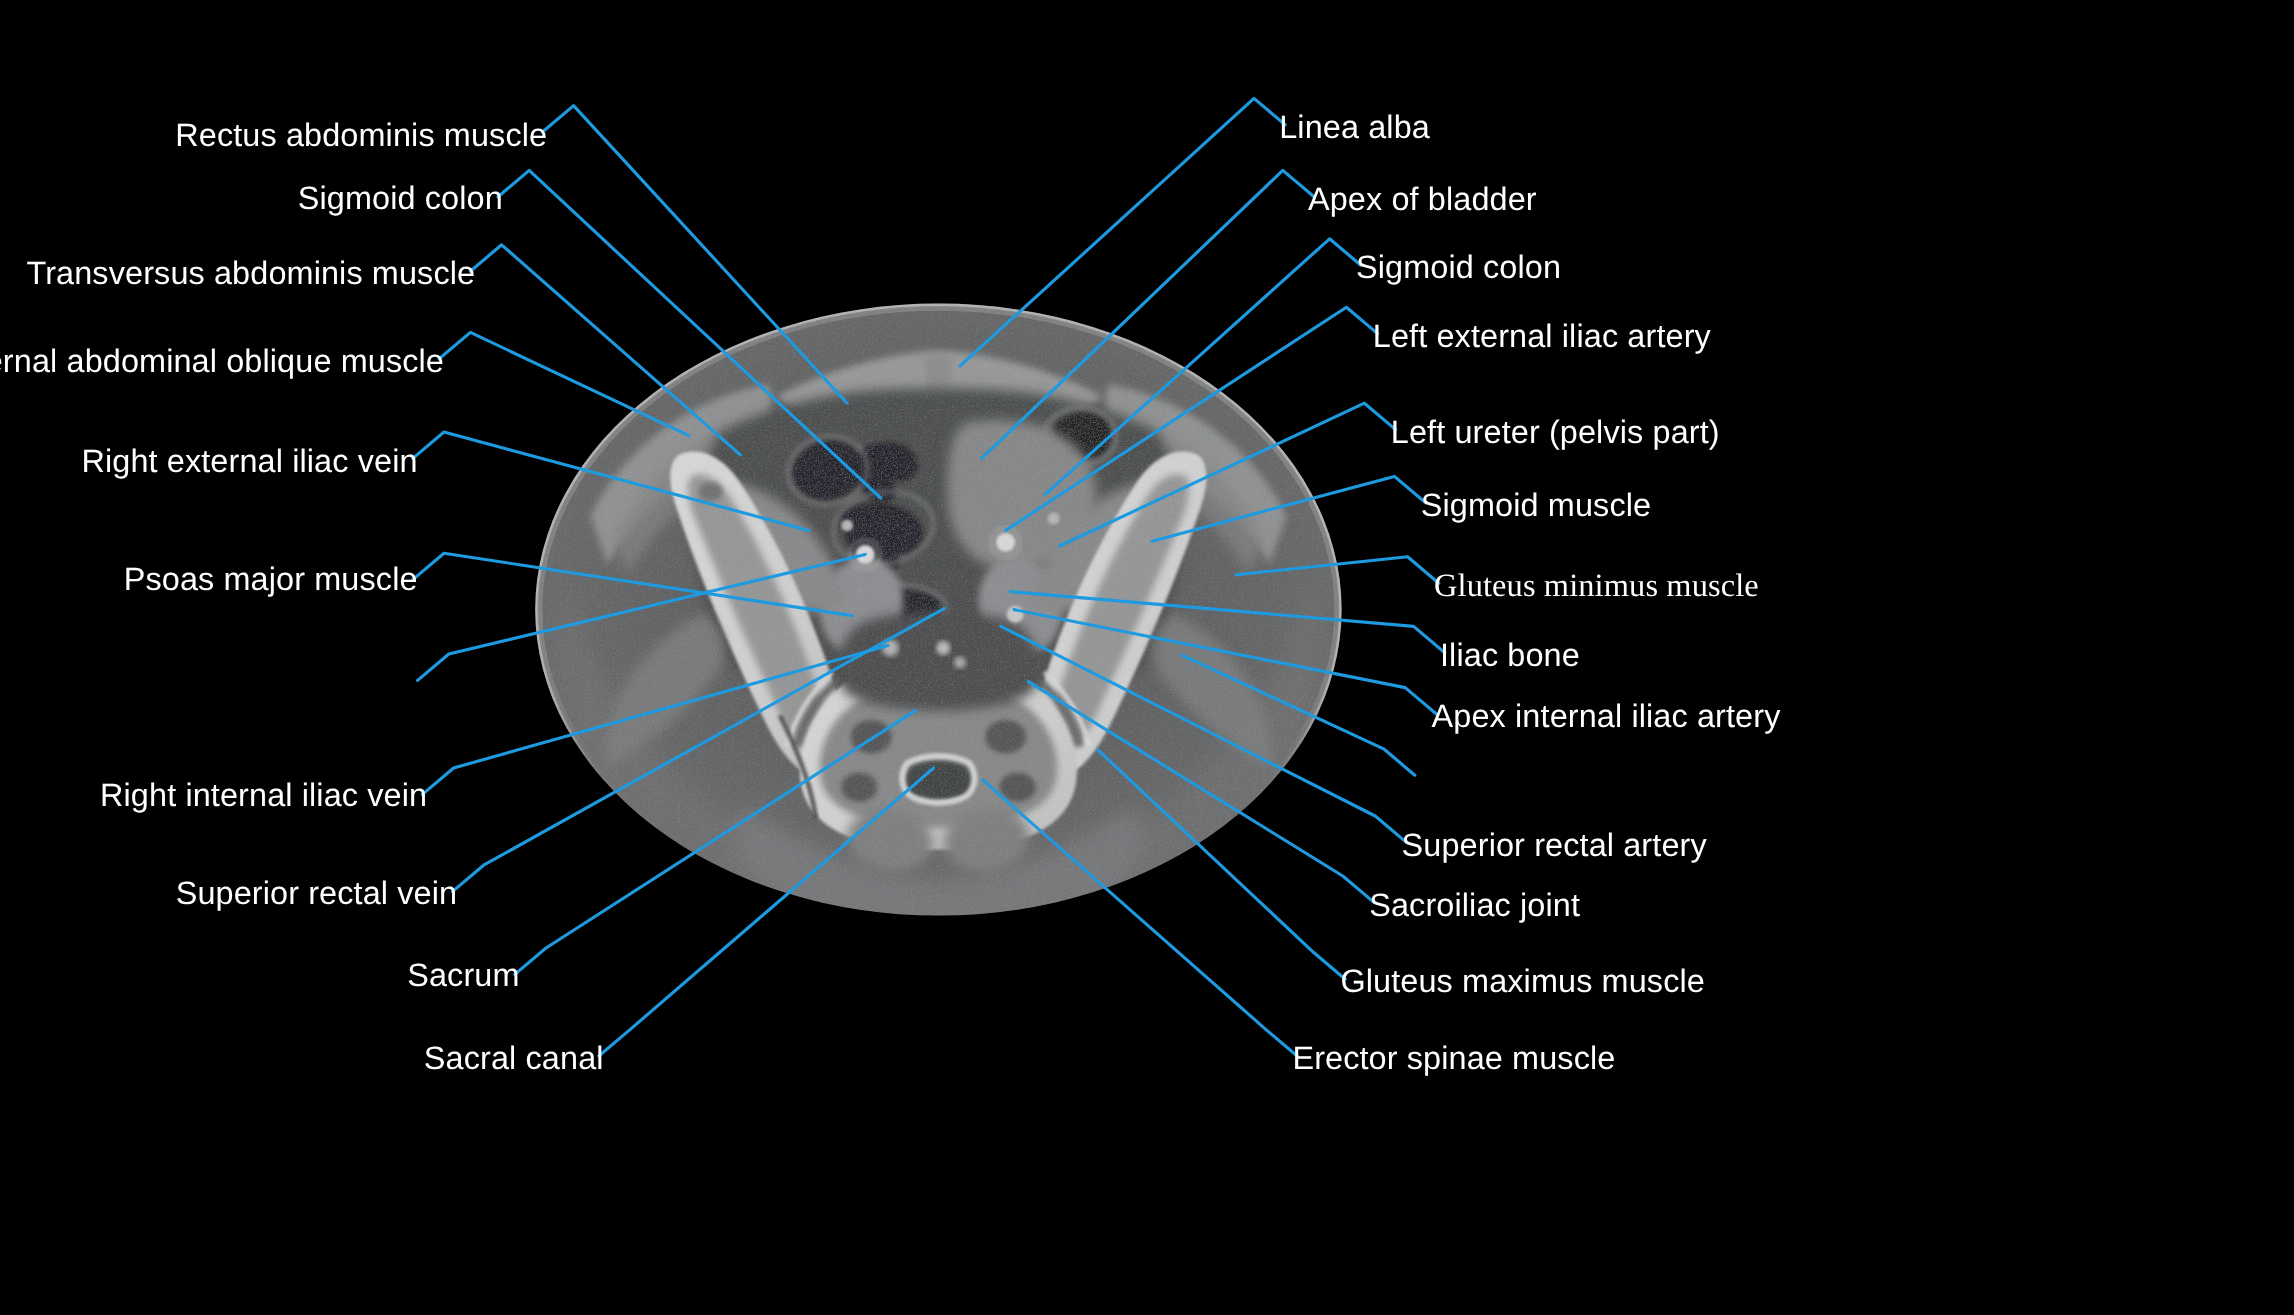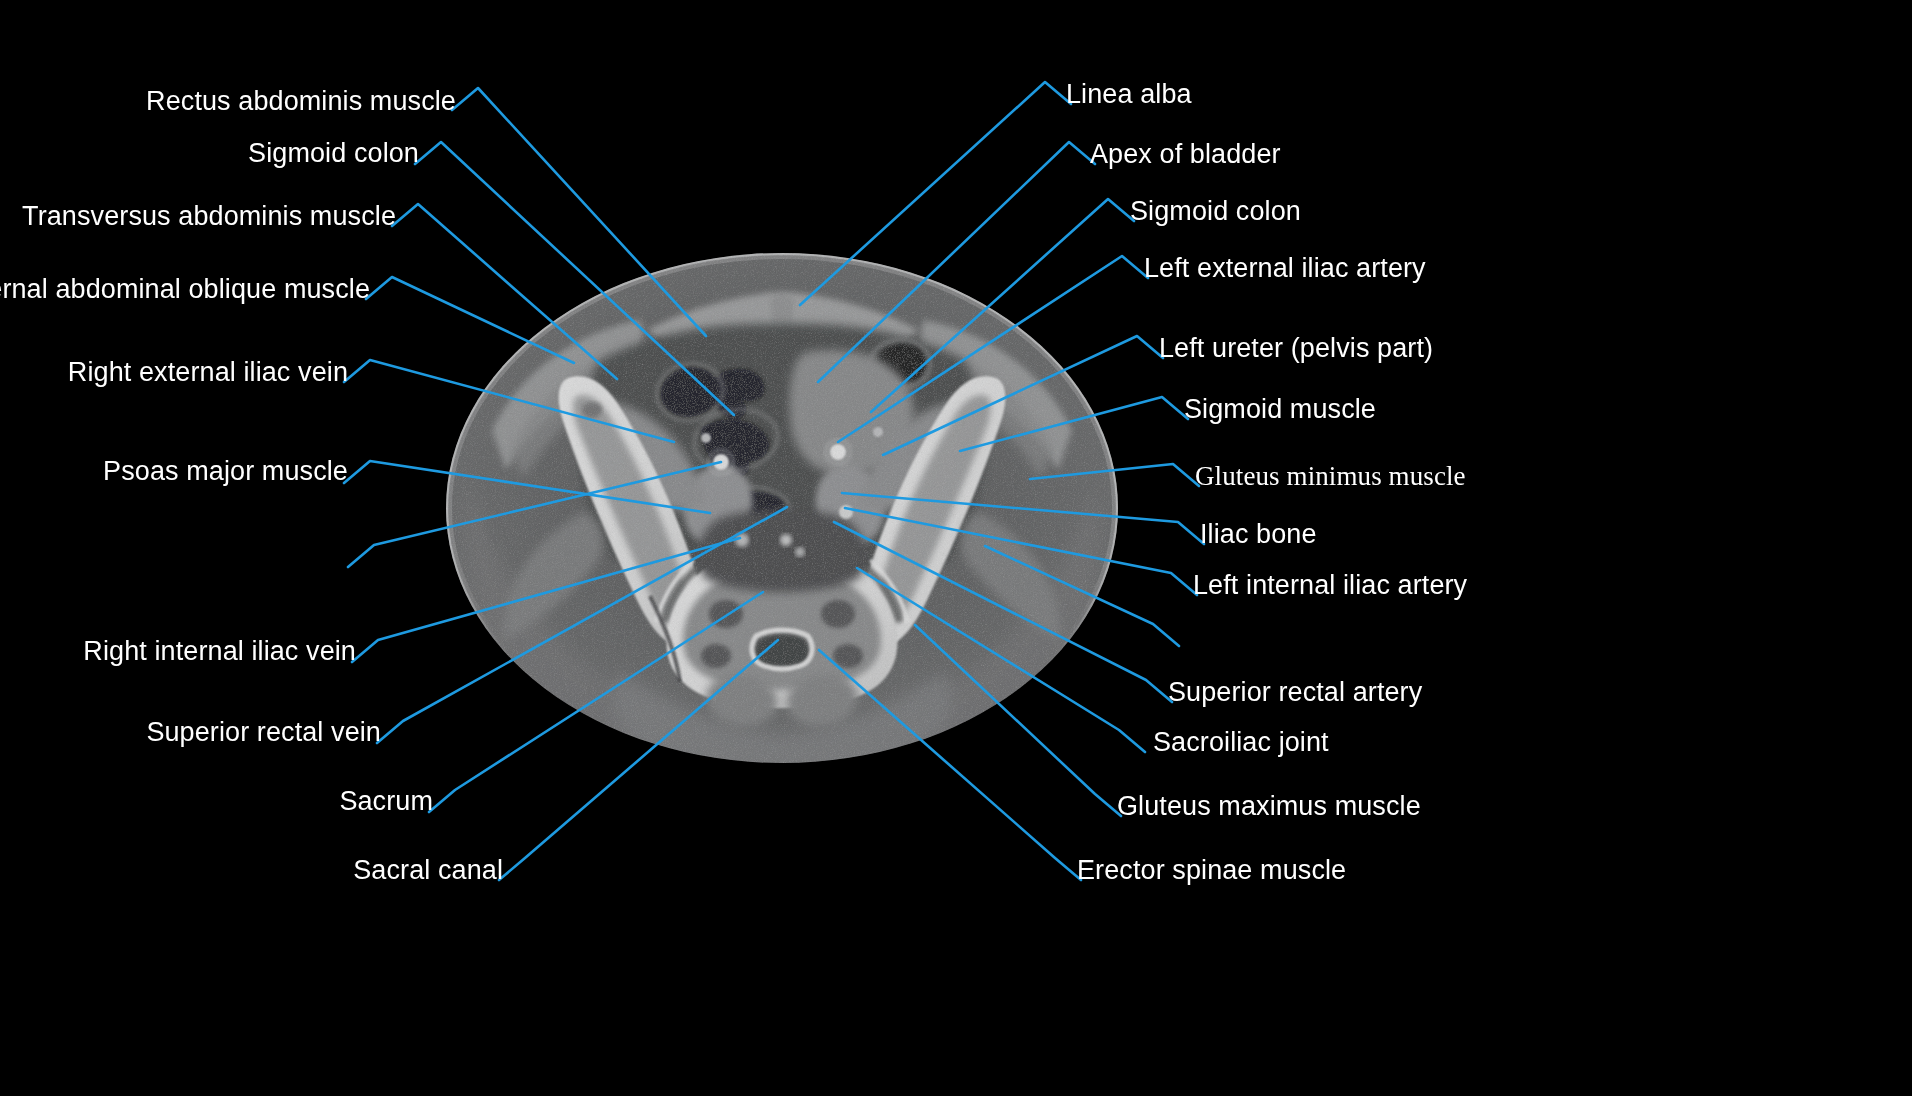--- a/index.html
+++ b/index.html
@@ -24,21 +24,21 @@
   }
   #leader-layer {
     position: absolute;
     left: 0; top: 0;
     width: 1912px;
     height: 1096px;
     pointer-events: none;
   }
   #label-layer {
     position: absolute;
-    left: 0; top: 0;
+    left: 0; top: 12px;
     width: 1912px;
     height: 884px;
   }
   .label {
     position: absolute;
     color: #ffffff;
     font-size: 27px;
     line-height: 30px;
     white-space: nowrap;
     font-weight: 400;
@@ -328,20 +328,20 @@
       <div class="label left-side" style="top: 786px; right: 1479px;">Sacrum</div>
       <div class="label left-side" style="top: 855px; right: 1409px; margin-left: 36px;">Sacral canal</div>
       <div class="label right-side" style="top: 79px; left: 1066px;">Linea alba</div>
       <div class="label right-side" style="top: 139px; left: 1090px;">Apex of bladder</div>
       <div class="label right-side" style="top: 196px; left: 1130px;">Sigmoid colon</div>
       <div class="label right-side" style="top: 253px; left: 1144px;">Left external iliac artery</div>
       <div class="label right-side" style="top: 333px; left: 1159px;">Left ureter (pelvis part)</div>
       <div class="label right-side" style="top: 394px; left: 1184px;">Sigmoid muscle</div>
       <div class="label right-side" style="top: 461px; left: 1195px; font-family: Liberation Serif, serif;">Gluteus minimus muscle</div>
       <div class="label right-side" style="top: 519px; left: 1200px;">Iliac bone</div>
-      <div class="label right-side" style="top: 570px; left: 1193px;">Left internal iliac artery</div>
+      <div class="label right-side" style="top: 570px; left: 1193px;">Apex internal iliac artery</div>
       <div class="label right-side" style="top: 677px; left: 1168px;">Superior rectal artery</div>
-      <div class="label right-side" style="top: 727px; left: 1141px; margin-left: 12px;">Sacroiliac joint</div>
+      <div class="label right-side" style="top: 727px; left: 1141px;">Sacroiliac joint</div>
       <div class="label right-side" style="top: 791px; left: 1117px;">Gluteus maximus muscle</div>
       <div class="label right-side" style="top: 855px; left: 1077px;">Erector spinae muscle</div>
     </div>
 
 </div>
 
 </body></html>

